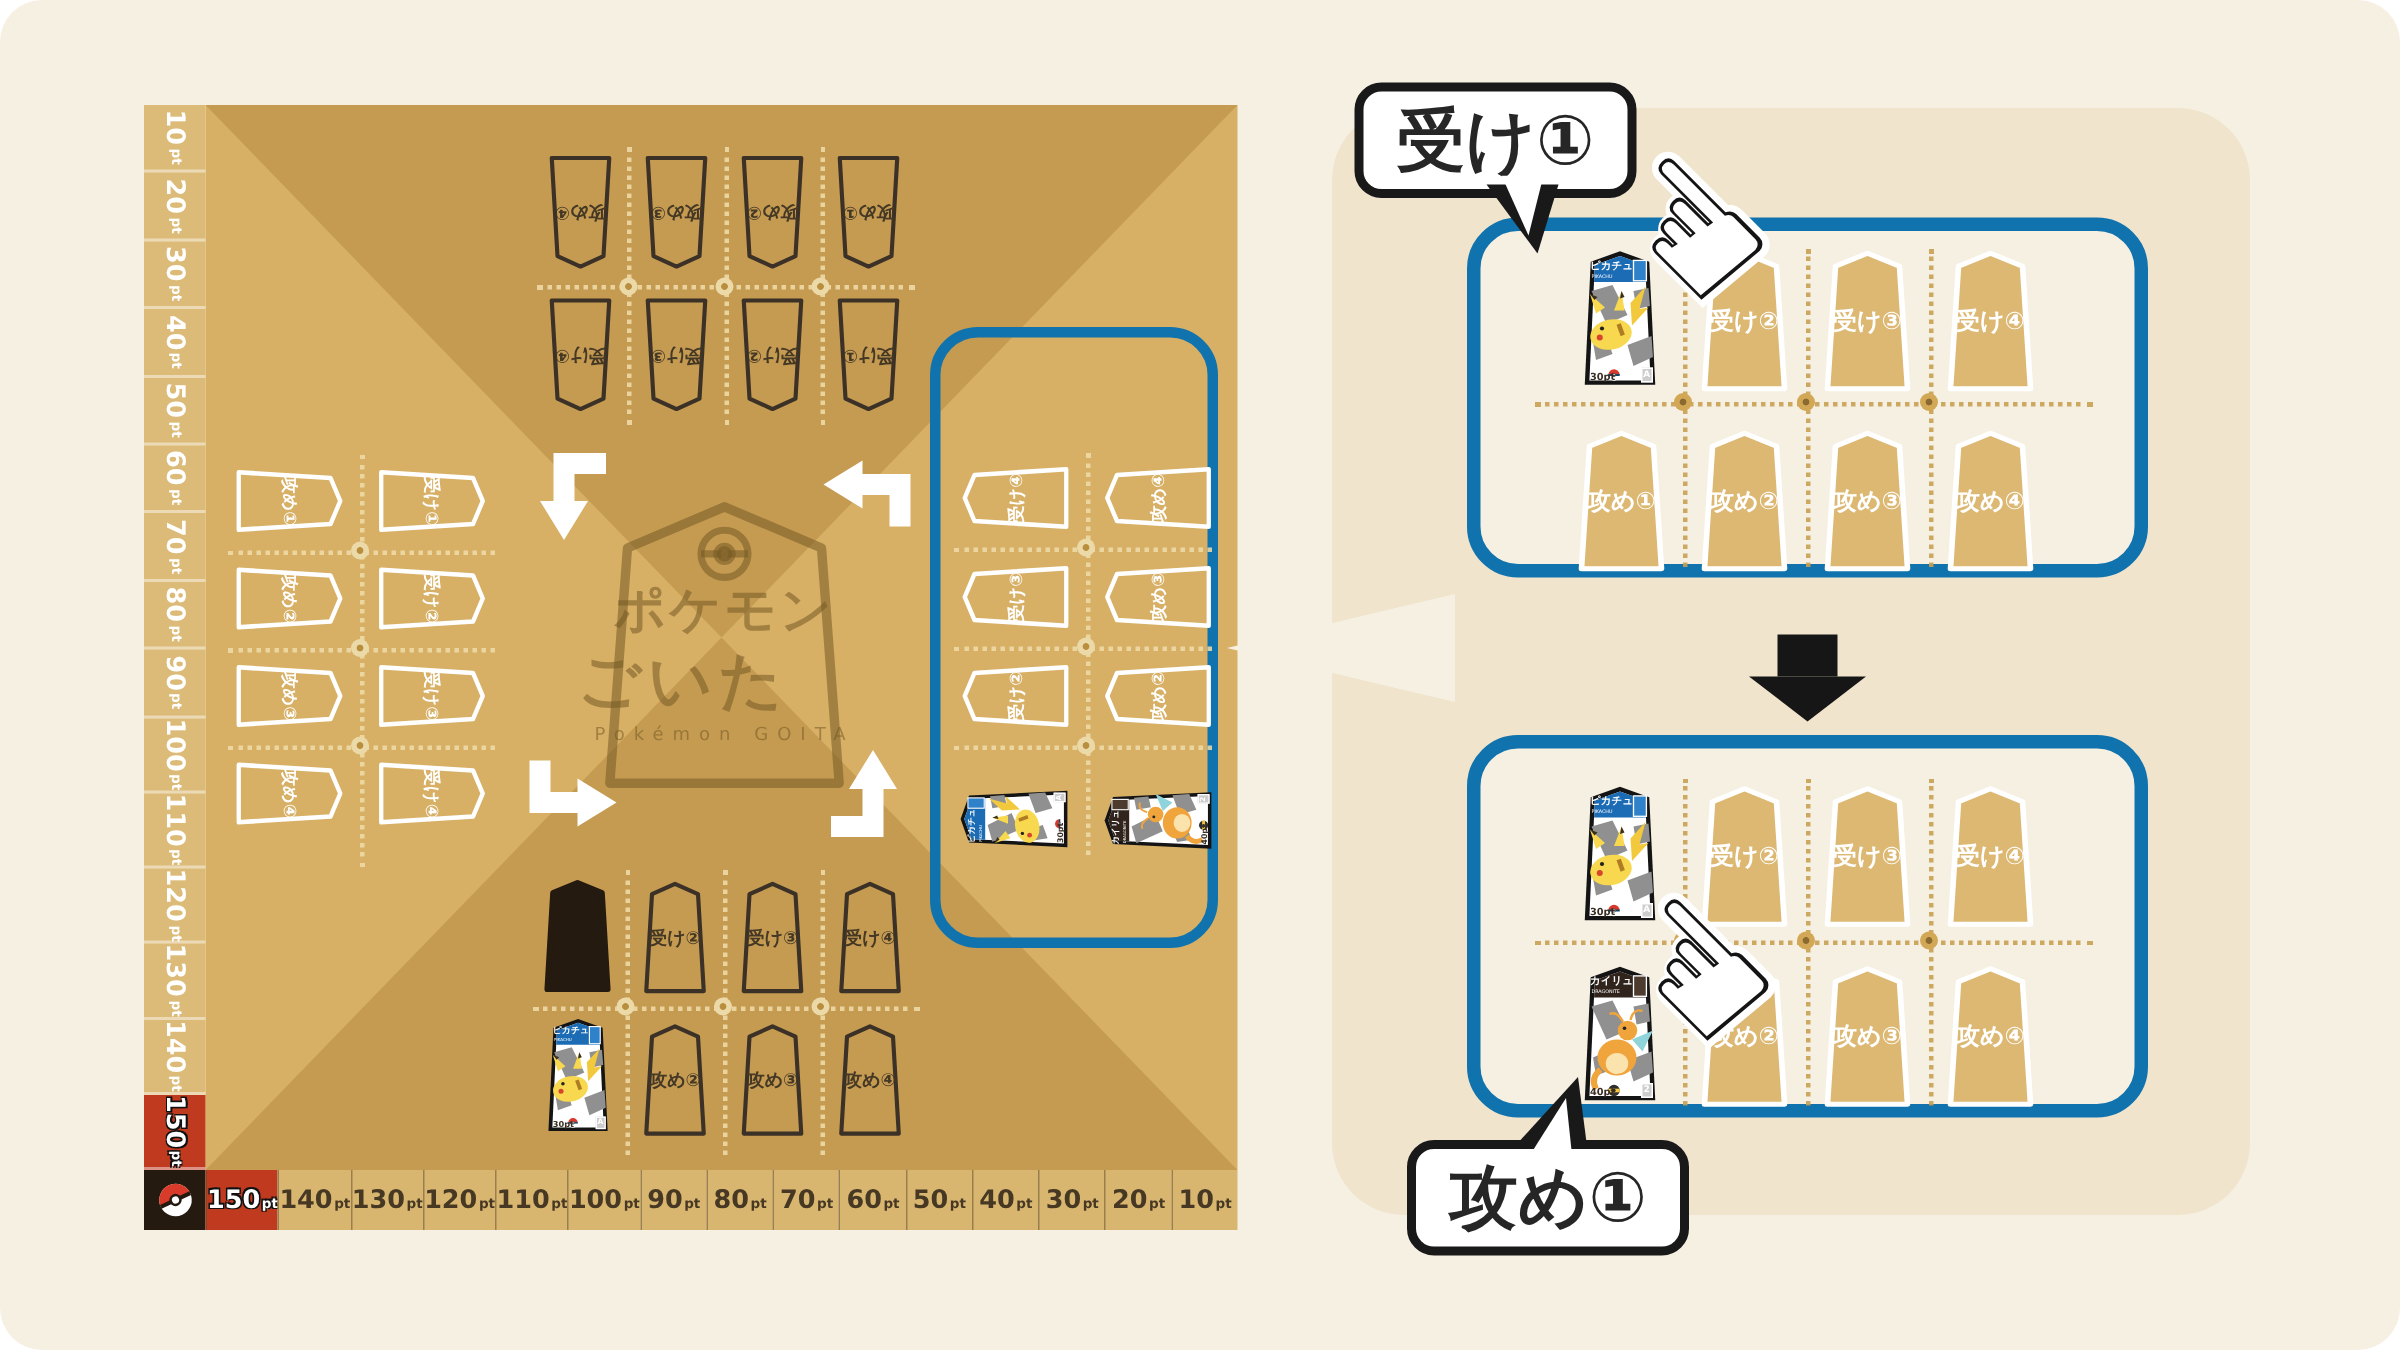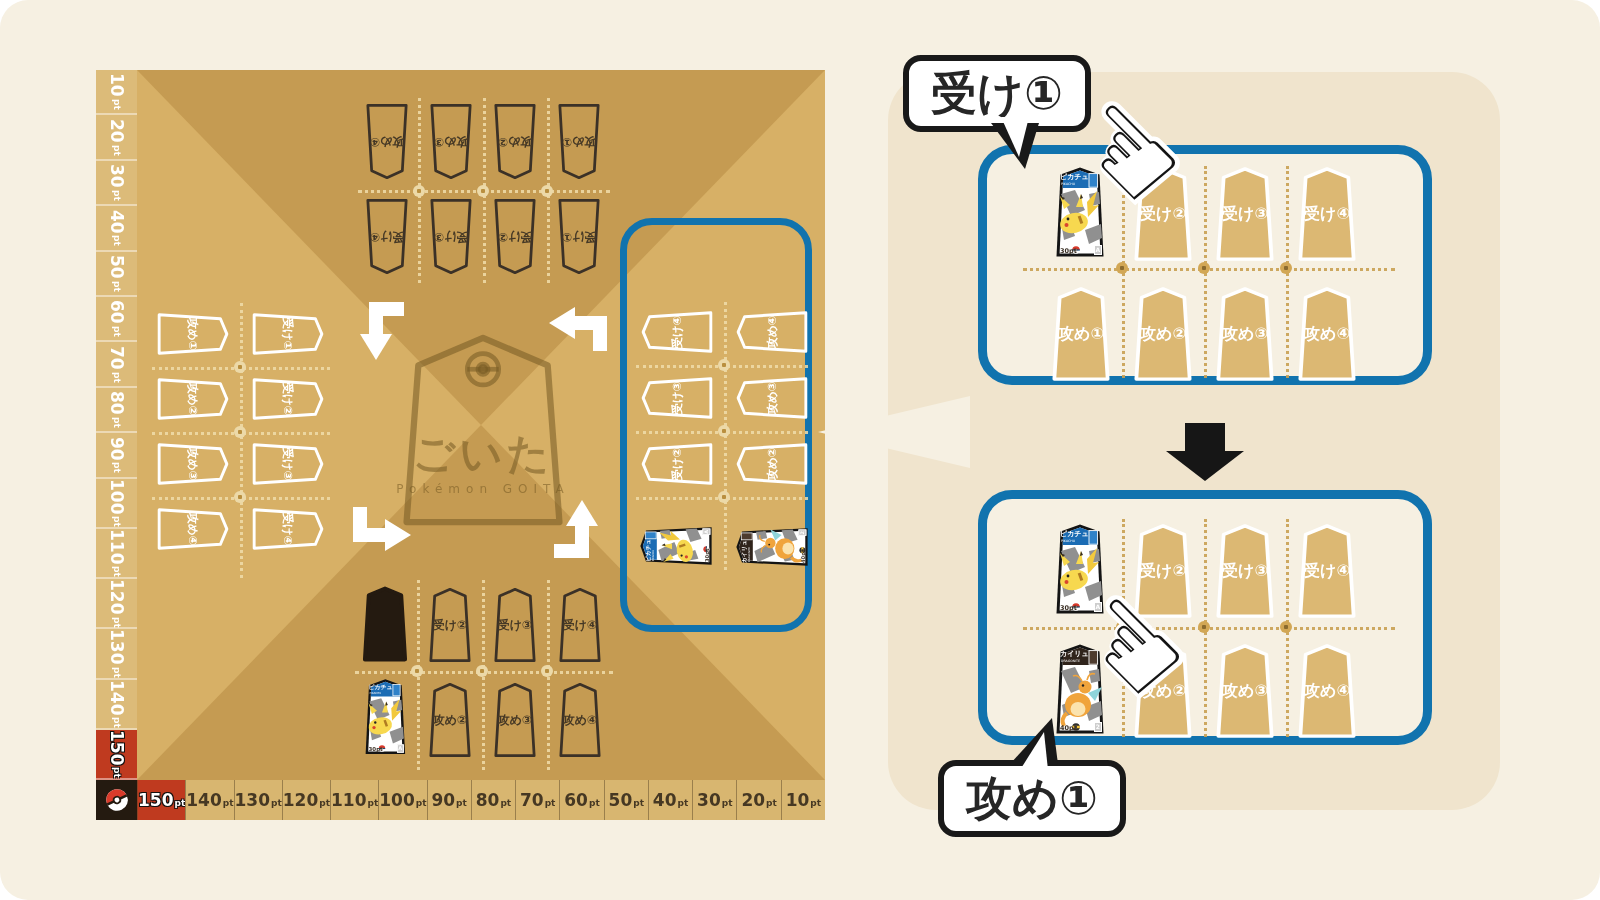--- a/index.html
+++ b/index.html
@@ -57,21 +57,21 @@
   .elbow{position:absolute;width:52px;height:62px;}
   .elbow svg{width:100%;height:100%;}
   .r90{transform:rotate(90deg);}
   .r180{transform:rotate(180deg);}
   .r270{transform:rotate(-90deg);}
 
   
   .logo{position:absolute;left:289px;top:262px;width:196px;height:196px;color:rgba(116,89,35,.55);}
   .logo svg{position:absolute;inset:0;}
   .logo .t1{position:absolute;left:0;right:0;top:52px;text-align:center;font-size:34px;font-weight:700;letter-spacing:2px;}
-  .logo .t2{position:absolute;left:0;right:0;top:94px;text-align:center;font-size:42px;font-weight:700;letter-spacing:4px;}
+  .logo .t2{position:absolute;left:0;right:0;top:94px;font-size:42px;font-weight:700;letter-spacing:4px;}
   .logo .t3{position:absolute;left:0;right:0;top:150px;text-align:center;font-size:12px;font-weight:400;letter-spacing:6px;}
 
   
   .card{position:absolute;width:58px;height:92px;}
   .card svg.cshape{position:absolute;inset:0;width:100%;height:100%;}
   .cname{position:absolute;left:9px;top:7px;width:28px;font-size:7px;font-weight:700;color:#fff;line-height:8px;white-space:nowrap;overflow:hidden;}
   .csub{position:absolute;left:10px;top:15.5px;width:26px;font-size:3.2px;color:#fff;white-space:nowrap;overflow:hidden;}
   .cpts{position:absolute;left:9px;bottom:3px;font-size:6.5px;font-weight:700;color:#3a2f24;}
   .ctag{position:absolute;right:7px;bottom:3.5px;width:8.5px;height:9.5px;background:#cdcdcd;border:1px solid #fff;color:#fff;font-size:6px;font-weight:700;display:flex;align-items:center;justify-content:center;}
   .pika .hd{fill:#1b6cb4;}.pika .hbox{fill:#2f82c9;}
@@ -620,20 +620,21 @@
 
     <div class="logo">
       <svg viewBox="0 0 100 100">
         <path d="M50 3 L83 17 L89 97 L11 97 L17 17 Z" fill="none" stroke="rgba(116,89,35,.55)" stroke-width="3.2" stroke-linejoin="round"></path>
         <g stroke="rgba(116,89,35,.55)" stroke-width="2.4" fill="none">
           <circle cx="50" cy="19" r="8"></circle>
             <path d="M42 19 h16"></path>
             <circle cx="50" cy="19" r="2.6" fill="rgba(116,89,35,.55)"></circle>
         </g>
       </svg>
+      <div class="t1">ポケモン</div>
       <div class="t2">ごいた</div>
       <div class="t3">Pokémon GOITA</div>
     </div>
   </div>
 
   <svg class="beam" width="152" height="84">
     <polygon points="0,42 152,6 152,78" fill="#f6f0e2"></polygon>
   </svg>
 
   <div class="panel">

